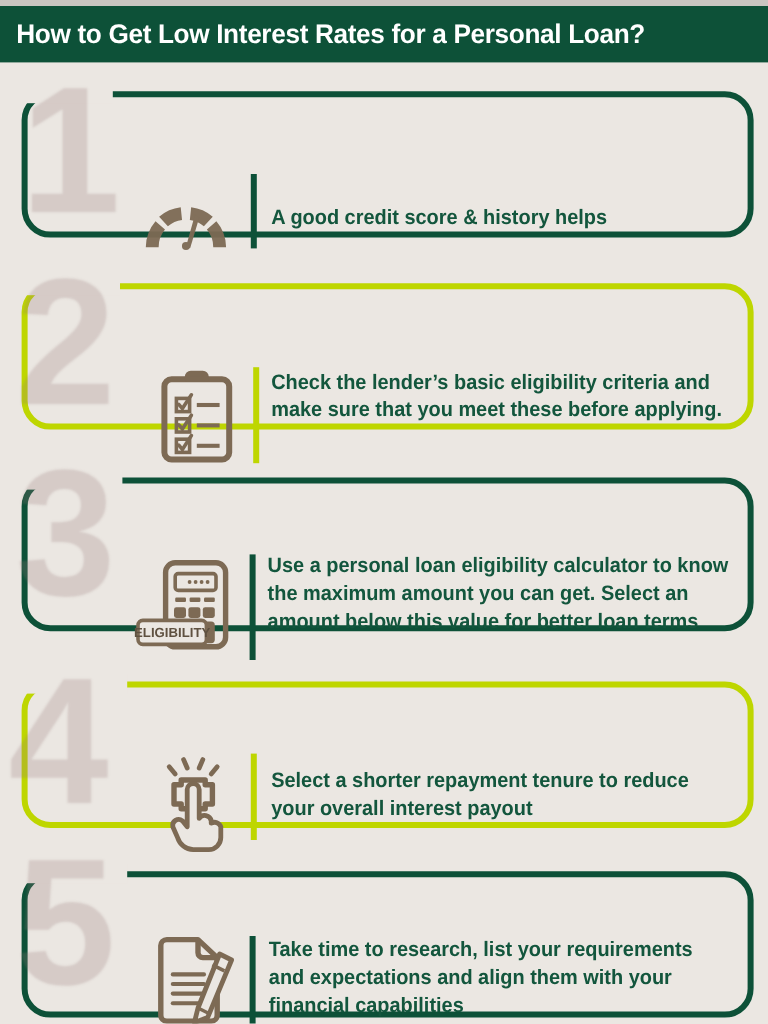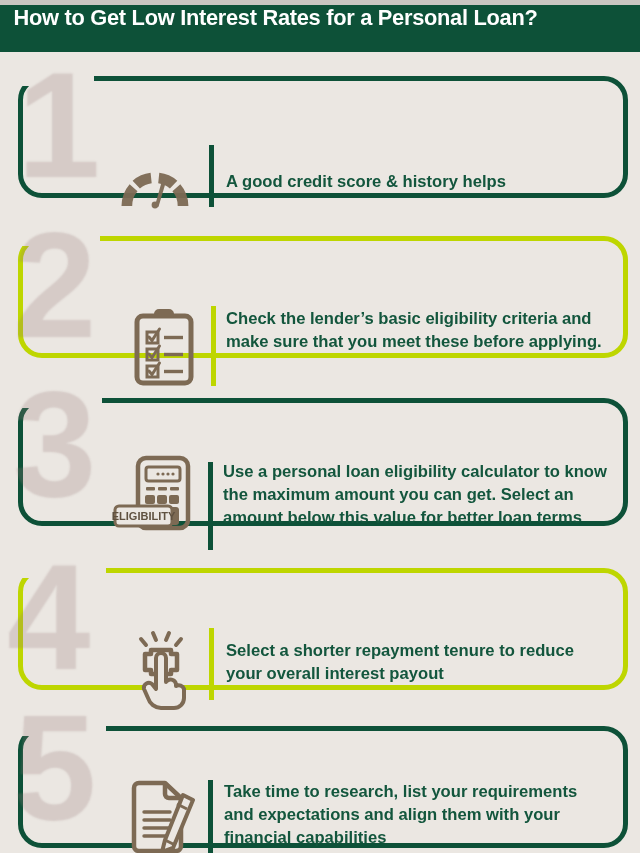--- a/index.html
+++ b/index.html
@@ -32,21 +32,21 @@
   }
 
   
   .header-bar {
     position: absolute;
     top: 5px; left: 0;
     width: 640px;
     height: 47px;
     background: #0d5138;
     display: flex;
-    align-items: flex-start;
+    align-items: center;
   }
   .header-title {
     color: #ffffff;
     font-size: 22.5px;
     font-weight: bold;
     letter-spacing: -0.3px;
     padding-left: 14px;
     white-space: nowrap;
     font-family: "Liberation Sans", sans-serif;
     transform: scaleX(0.97);
@@ -152,21 +152,21 @@
   #step-2 .num-mask { left: 22px; top: 18px; width: 78px; height: 16px; }
   #step-2 .step-icon { left: 133px; top: 95px; }
   #step-2 .divider { left: 211px; top: 94px; height: 80px; background: #bed600; }
   #step-2 .step-text { left: 226px; top: 95px; width: 400px; }
 
   
   #step-3 { top: 322px; height: 170px; }
   #step-3 .step-box { left: 18px; top: 24px; width: 610px; height: 128px; border-color: #0d5138; }
   #step-3 .step-num { left: 10px; top: -8px; color: #0d5138; }
   #step-3 .num-mask { left: 22px; top: 18px; width: 80px; height: 16px; }
-  #step-3 .step-icon { left: 113px; top: 80px; }
+  #step-3 .step-icon { left: 113px; top: 91px; }
   #step-3 .divider { left: 208px; top: 88px; height: 88px; background: #0d5138; }
   #step-3 .step-text { left: 223px; top: 86px; width: 404px; }
 
   
   #step-4 { top: 492px; height: 158px; }
   #step-4 .step-box { left: 18px; top: 24px; width: 610px; height: 122px; border-color: #bed600; }
   #step-4 .step-num { left: 4px; top: -5px; color: #bed600; }
   #step-4 .num-mask { left: 22px; top: 18px; width: 84px; height: 16px; }
   #step-4 .step-icon { left: 133px; top: 88px; }
   #step-4 .divider { left: 209px; top: 84px; height: 72px; background: #bed600; }

